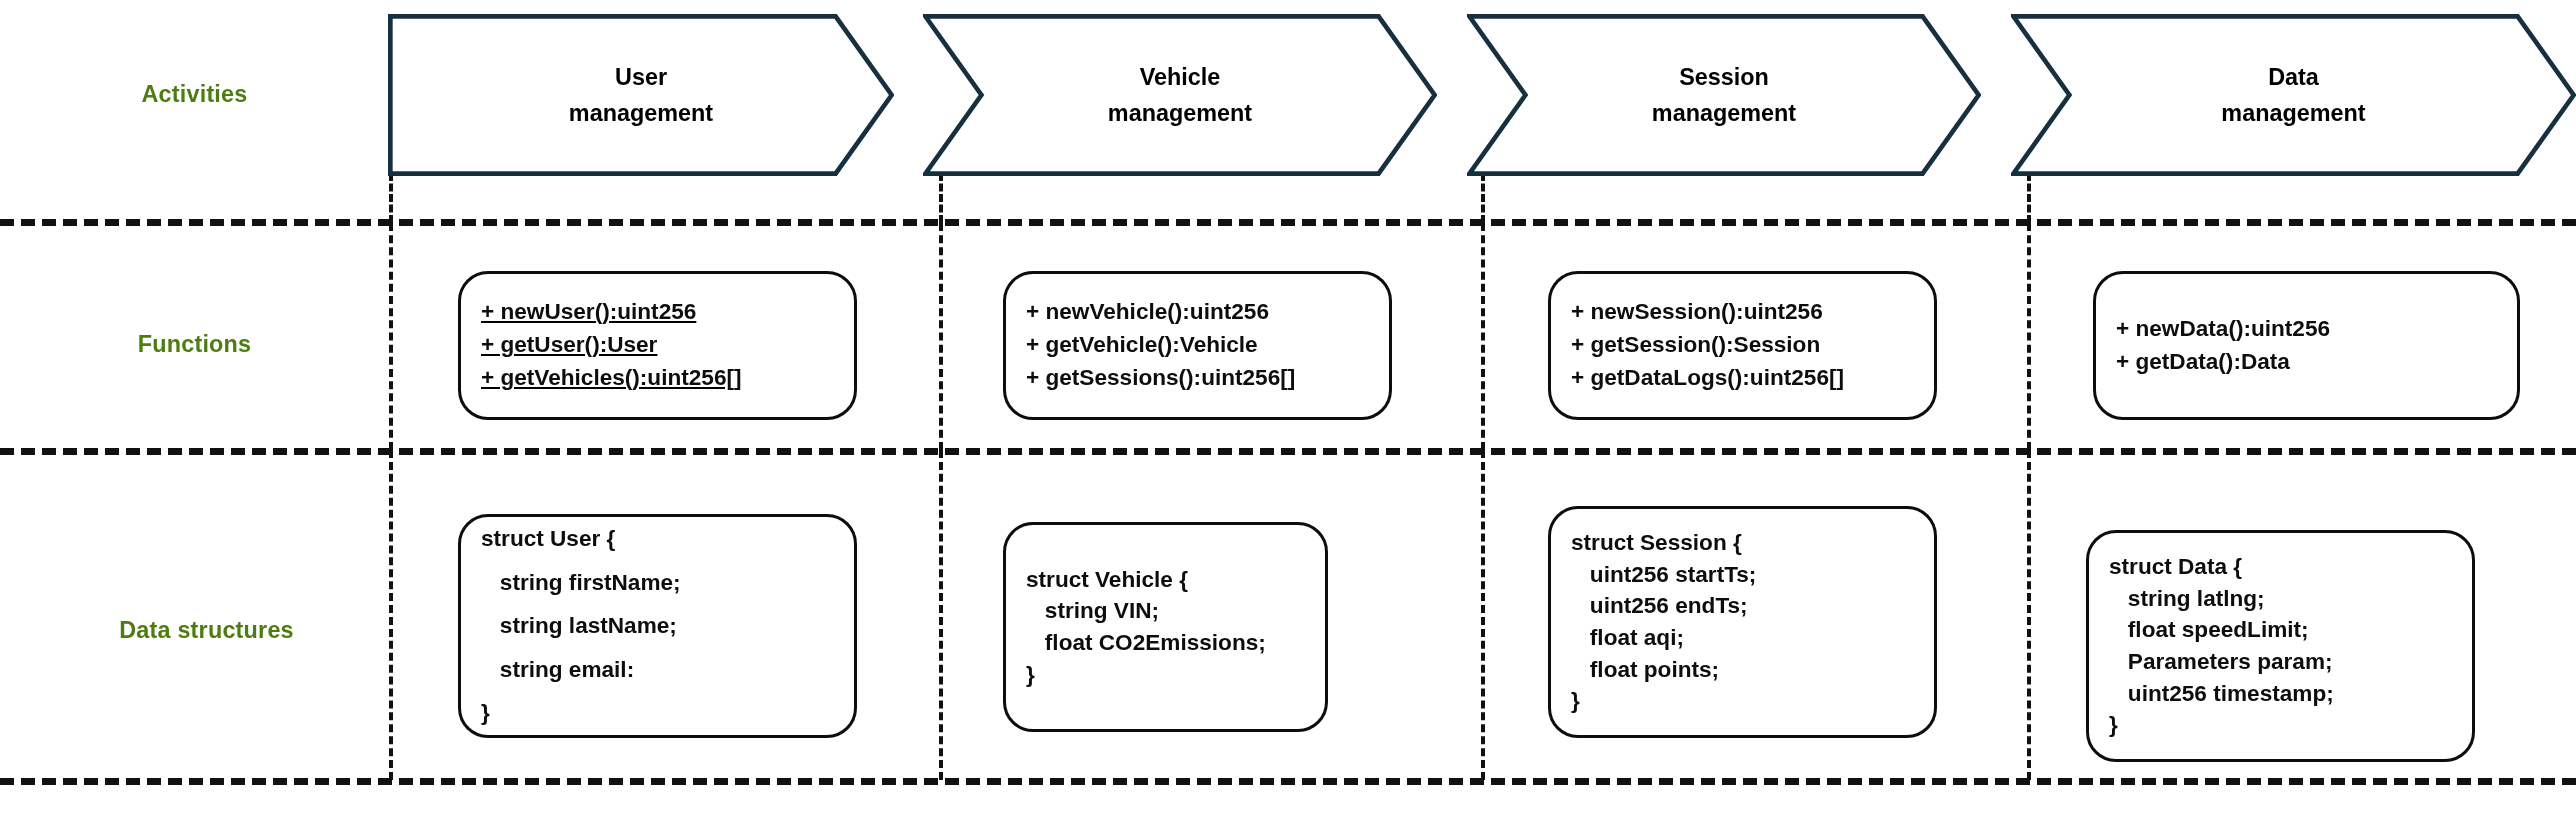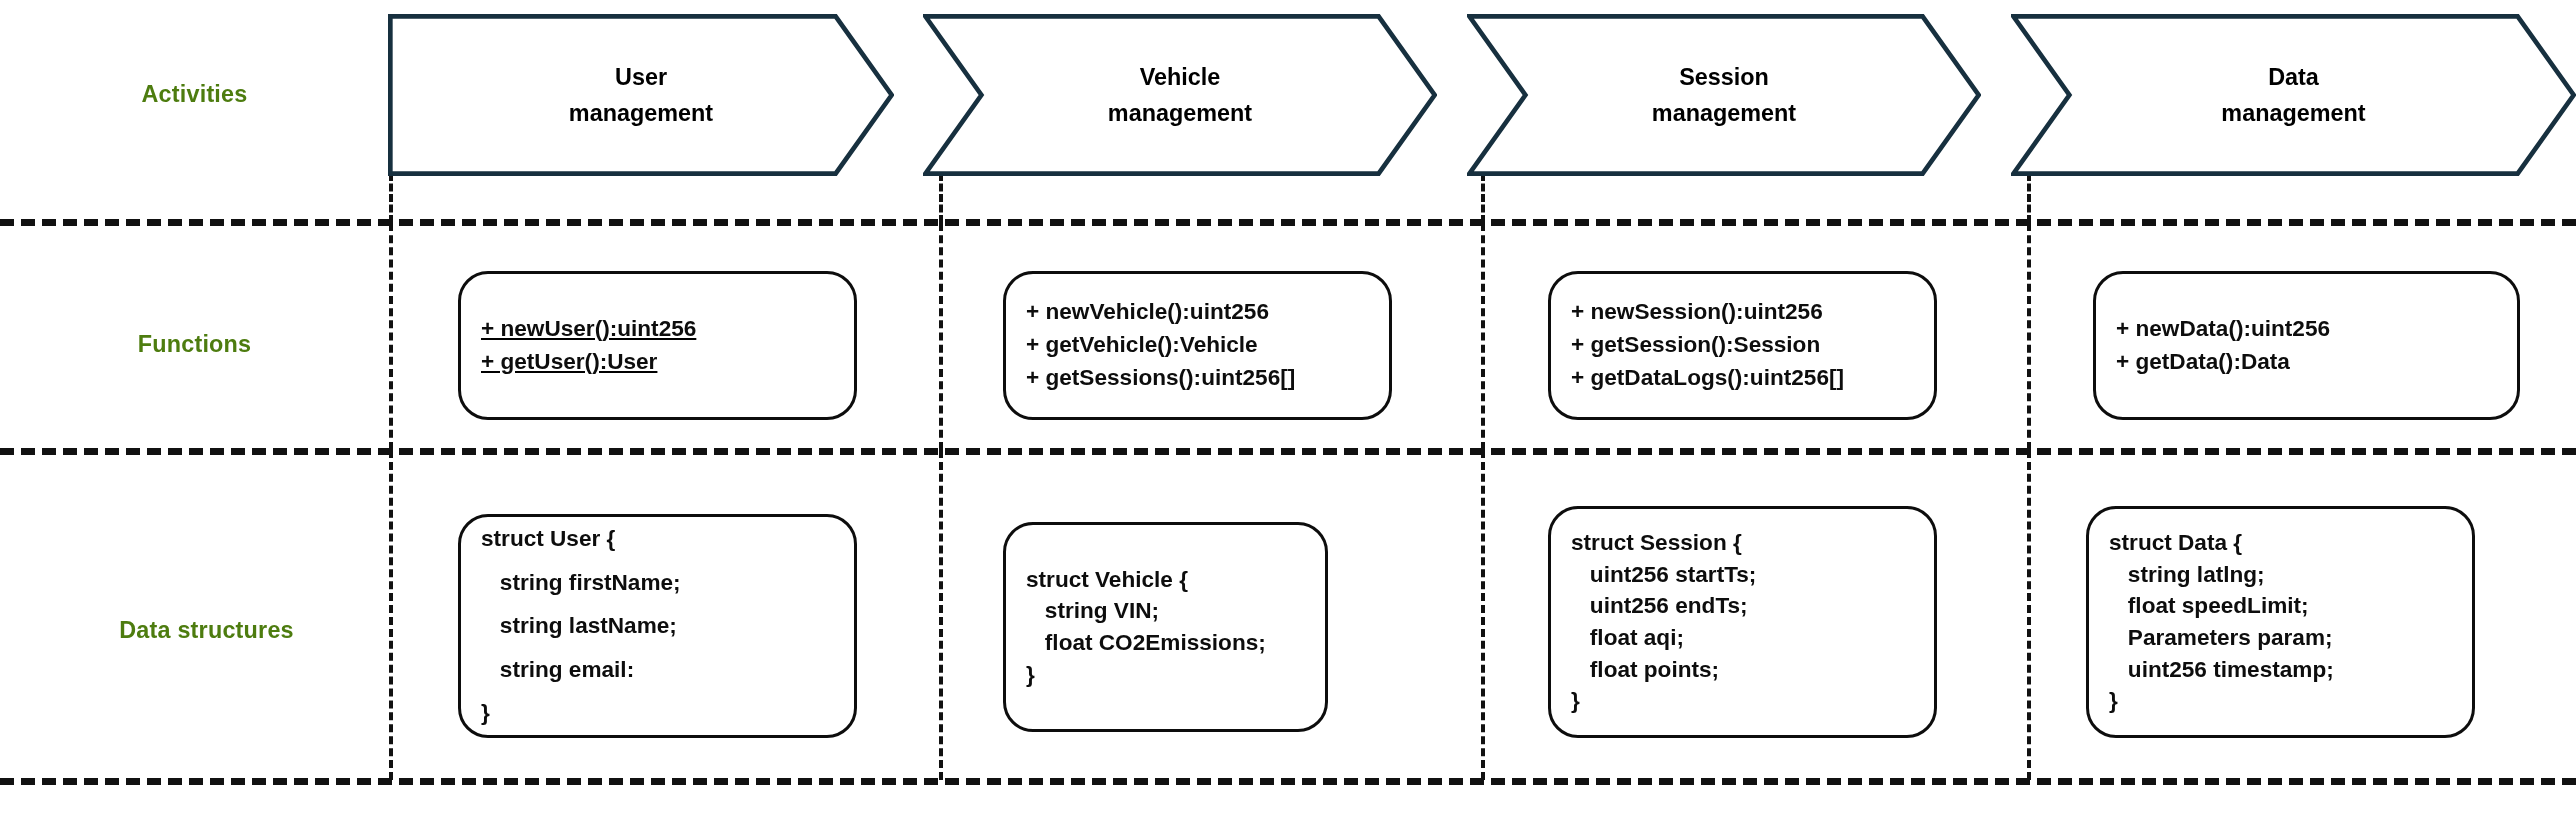--- a/index.html
+++ b/index.html
@@ -168,20 +168,21 @@
     </svg>
     <div class="ch-label">
       <span>Data</span>
       <span>management</span>
     </div>
   </div>
 
   <div class="rbox funcs" style="left:458px;top:271px;width:399px;height:149px;text-decoration:underline;">
     <div class="line">+ newUser():uint256</div>
     <div class="line">+ getUser():User</div>
+    <div class="line">+ getVehicles():uint256[]</div>
   </div>
 
   <div class="rbox funcs" style="left:1003px;top:271px;width:389px;height:149px;">
     <div class="line">+ newVehicle():uint256</div>
     <div class="line">+ getVehicle():Vehicle</div>
     <div class="line">+ getSessions():uint256[]</div>
   </div>
 
   <div class="rbox funcs" style="left:1548px;top:271px;width:389px;height:149px;">
     <div class="line">+ newSession():uint256</div>
@@ -211,21 +212,21 @@
 
   <div class="rbox structs" style="left:1548px;top:506px;width:389px;height:232px;">
     <div class="line">struct Session {</div>
     <div class="line">   uint256 startTs;</div>
     <div class="line">   uint256 endTs;</div>
     <div class="line">   float aqi;</div>
     <div class="line">   float points;</div>
     <div class="line">}</div>
   </div>
 
-  <div class="rbox structs" style="left:2086px;top:506px;width:389px;height:232px;">
+  <div class="rbox structs" style="left:2086px;top:530px;width:389px;height:232px;">
     <div class="line">struct Data {</div>
     <div class="line">   string latlng;</div>
     <div class="line">   float speedLimit;</div>
     <div class="line">   Parameters param;</div>
     <div class="line">   uint256 timestamp;</div>
     <div class="line">}</div>
   </div>
 
 </div>
 

